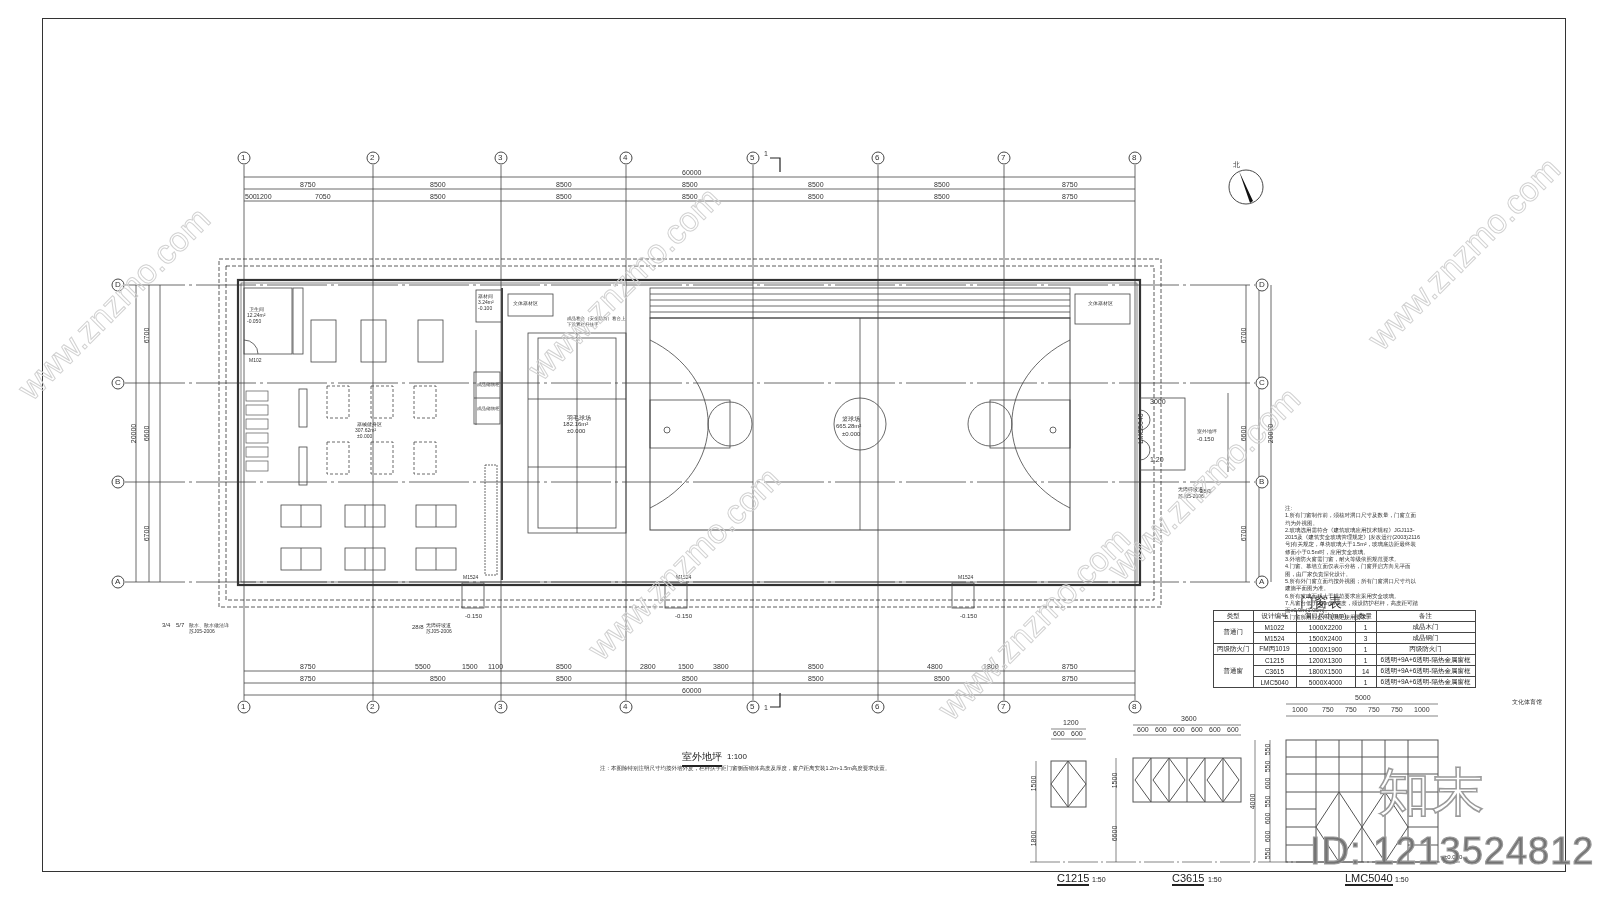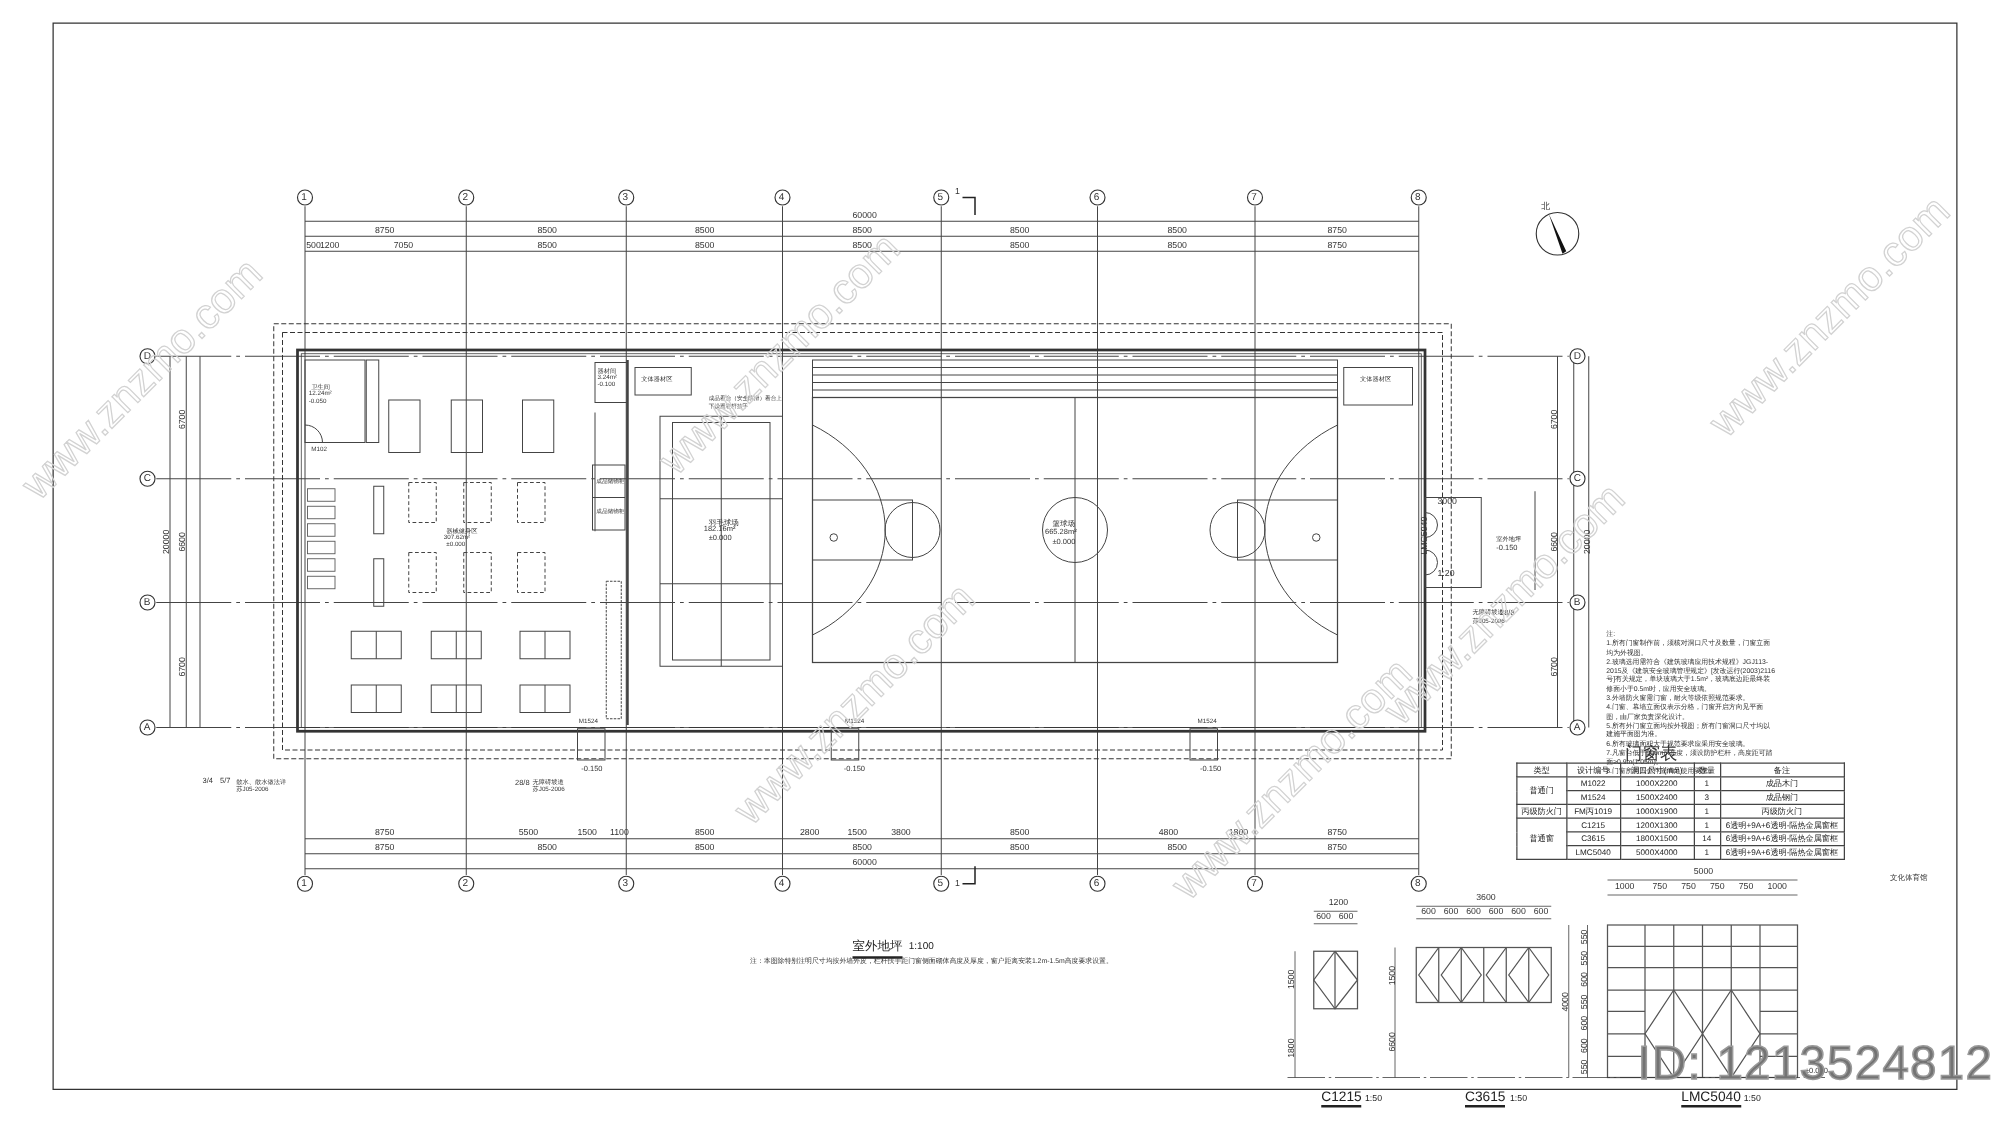--- a/index.html
+++ b/index.html
@@ -471,14 +471,15 @@
   <div class="detail-scale" style="left:1208px;top:876px">1:50</div>
   <div class="detail-label" style="left:1345px;top:872px">LMC5040</div>
   <div class="detail-scale" style="left:1395px;top:876px">1:50</div>
 
   <div class="wm-diag" style="left:10px;top:380px">www.znzmo.com</div>
   <div class="wm-diag" style="left:520px;top:360px">www.znzmo.com</div>
   <div class="wm-diag" style="left:580px;top:640px">www.znzmo.com</div>
   <div class="wm-diag" style="left:930px;top:700px">www.znzmo.com</div>
   <div class="wm-diag" style="left:1100px;top:560px">www.znzmo.com</div>
   <div class="wm-diag" style="left:1360px;top:330px">www.znzmo.com</div>
+  <div class="wm-big" style="left:1378px;top:758px">知末</div>
   <div class="wm-id" style="left:1310px;top:830px">ID: 1213524812</div>
 </div>
 
 </body></html>

